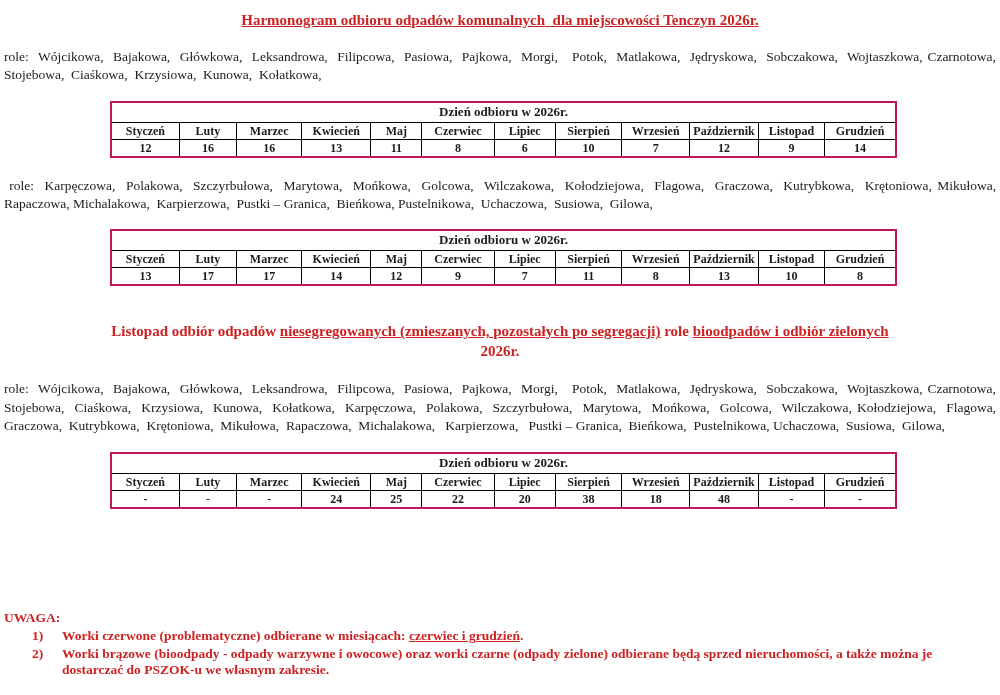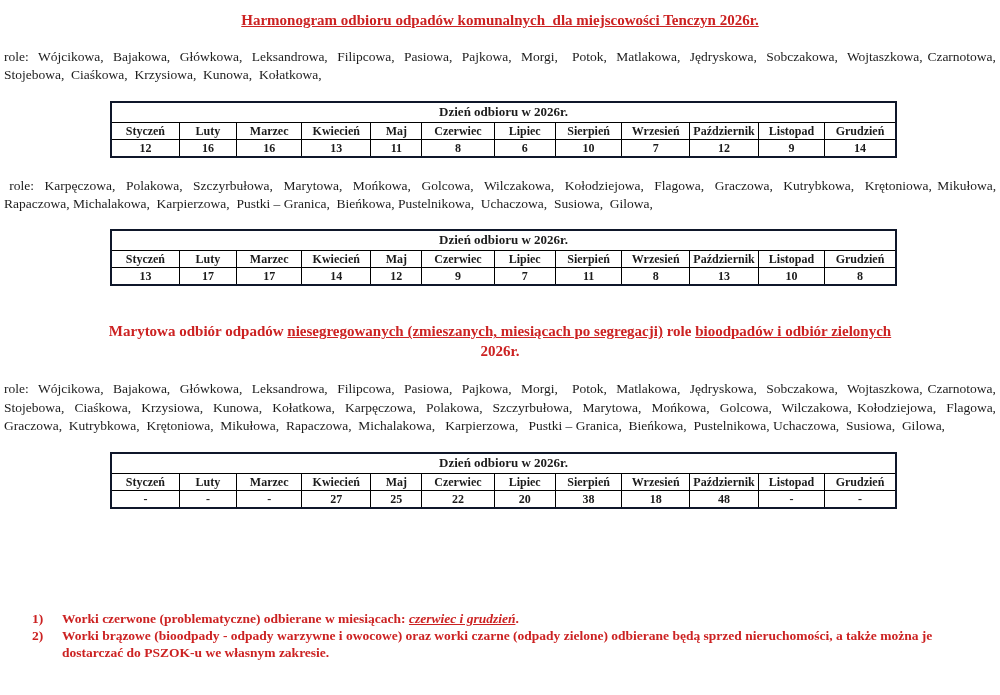--- a/index.html
+++ b/index.html
@@ -17,21 +17,21 @@
   }
   .para {
     margin:19px 4px 0 4px; text-align:justify;
     font-size:13.5px; line-height:1.36; white-space:pre-wrap;
   }
   .para b { font-weight:normal; }
 
   table.sched {
     border-collapse:collapse; table-layout:fixed;
     width:787px; margin:16px 0 0 110px;
-    border:2px solid #0f172a;
+    border:2px solid #be185d;
   }
   table.sched td {
     border:1px solid #000; text-align:center;
     font-weight:bold; font-size:12px; padding:1px 0 0 0;
     overflow:hidden; white-space:nowrap;
   }
   table.sched td.caption { font-size:13px; padding:1px 0 2px 0; }
 
   .title-extra {
     margin-top:36px; text-align:center;
@@ -43,21 +43,21 @@
   .t3 { margin-top:34px; }
 
   .uwaga {
     position:absolute; left:4px; right:4px; top:610px;
     color:#cc2222; font-weight:bold; font-size:13.5px; line-height:1.22;
   }
   .uwaga-heading { margin-bottom:2px; }
   .uwaga-item { display:flex; margin-top:1px; }
   .uwaga-num { width:26px; margin-left:28px; flex:none; }
   .uwaga-text { flex:1; padding-left:4px; }
-  .uwaga-text .u { text-decoration:underline;font-style:italic; }
+  .uwaga-text .u { text-decoration:underline; }
 </style>
 </head>
 <body>
 
 <div class="doc">
 
   <div class="title-main">Harmonogram odbioru odpadów komunalnych  dla miejscowości Tenczyn 2026r.</div>
 
   <div class="para"><b>role</b><span>:  Wójcikowa,  Bajakowa,  Główkowa,  Leksandrowa,  Filipcowa,  Pasiowa,  Pajkowa,  Morgi,   Potok,  Matlakowa,  Jędryskowa,  Sobczakowa,  Wojtaszkowa, Czarnotowa,  Stojebowa,  Ciaśkowa,  Krzysiowa,  Kunowa,  Kołatkowa,</span></div>
 
@@ -156,21 +156,21 @@
       <td>7</td>
       <td>11</td>
       <td>8</td>
       <td>13</td>
       <td>10</td>
       <td>8</td>
     </tr>
   </tbody>
     </table>
 
-  <div class="title-extra"><span>Marytowa odbiór odpadów </span><span class="u">niesegregowanych (zmieszanych, miesiącach po segregacji)</span><span> role </span><span class="u">bioodpadów i odbiór zielonych</span><br><span>2026r.</span></div>
+  <div class="title-extra"><span>Listopad odbiór odpadów </span><span class="u">niesegregowanych (zmieszanych, pozostałych po segregacji)</span><span> role </span><span class="u">bioodpadów i odbiór zielonych</span><br><span>2026r.</span></div>
 
   <div class="para"><b>role</b><span>:  Wójcikowa,  Bajakowa,  Główkowa,  Leksandrowa,  Filipcowa,  Pasiowa,  Pajkowa,  Morgi,   Potok,  Matlakowa,  Jędryskowa,  Sobczakowa,  Wojtaszkowa, Czarnotowa,  Stojebowa,  Ciaśkowa,  Krzysiowa,  Kunowa,  Kołatkowa,  Karpęczowa,  Polakowa,  Szczyrbułowa,  Marytowa,  Mońkowa,  Golcowa,  Wilczakowa, Kołodziejowa,  Flagowa,  Graczowa,  Kutrybkowa,  Krętoniowa,  Mikułowa,  Rapaczowa,  Michalakowa,   Karpierzowa,   Pustki – Granica,  Bieńkowa,  Pustelnikowa, Uchaczowa,  Susiowa,  Gilowa,</span></div>
 
   <table class="sched t3">
     <colgroup>
       <col style="width:8.7%">
         <col style="width:7.3%">
         <col style="width:8.3%">
         <col style="width:8.8%">
       <col style="width:6.5%">
@@ -197,34 +197,35 @@
       <td>Sierpień</td>
       <td>Wrzesień</td>
       <td>Październik</td>
       <td>Listopad</td>
       <td>Grudzień</td>
     </tr>
     <tr>
       <td>-</td>
       <td>-</td>
       <td>-</td>
-      <td>27</td>
+      <td>24</td>
       <td>25</td>
       <td>22</td>
       <td>20</td>
       <td>38</td>
       <td>18</td>
       <td>48</td>
       <td>-</td>
       <td>-</td>
     </tr>
   </tbody>
     </table>
 
   <div class="uwaga">
+    <div class="uwaga-heading">UWAGA:</div>
     <div class="uwaga-item">
       <span class="uwaga-num">1)</span>
       <span class="uwaga-text"><span>Worki czerwone (problematyczne) odbierane w miesiącach: </span><span class="u">czerwiec i grudzień</span><span>.</span></span>
     </div>
     <div class="uwaga-item">
       <span class="uwaga-num">2)</span>
       <span class="uwaga-text">Worki brązowe (bioodpady - odpady warzywne i owocowe)  oraz worki czarne (odpady zielone) odbierane będą sprzed nieruchomości, a także można je dostarczać do PSZOK-u we własnym zakresie.</span>
     </div>
   </div>
 

